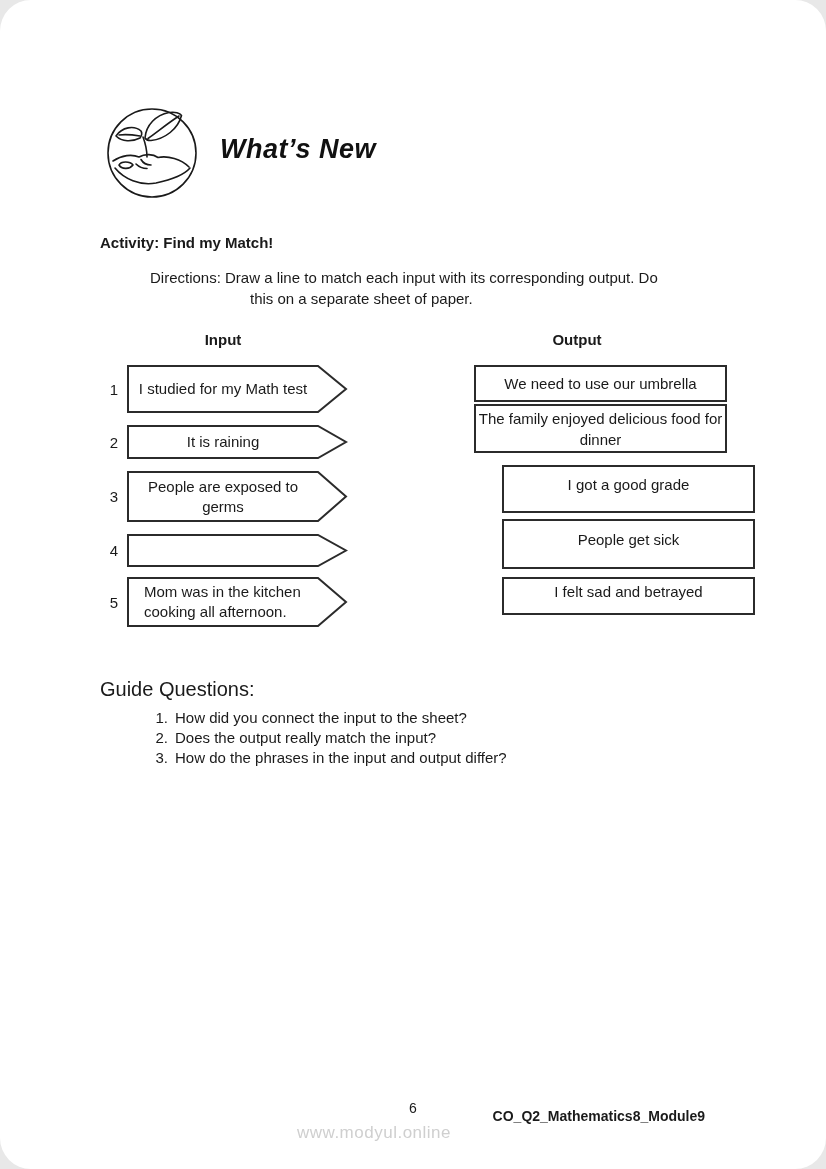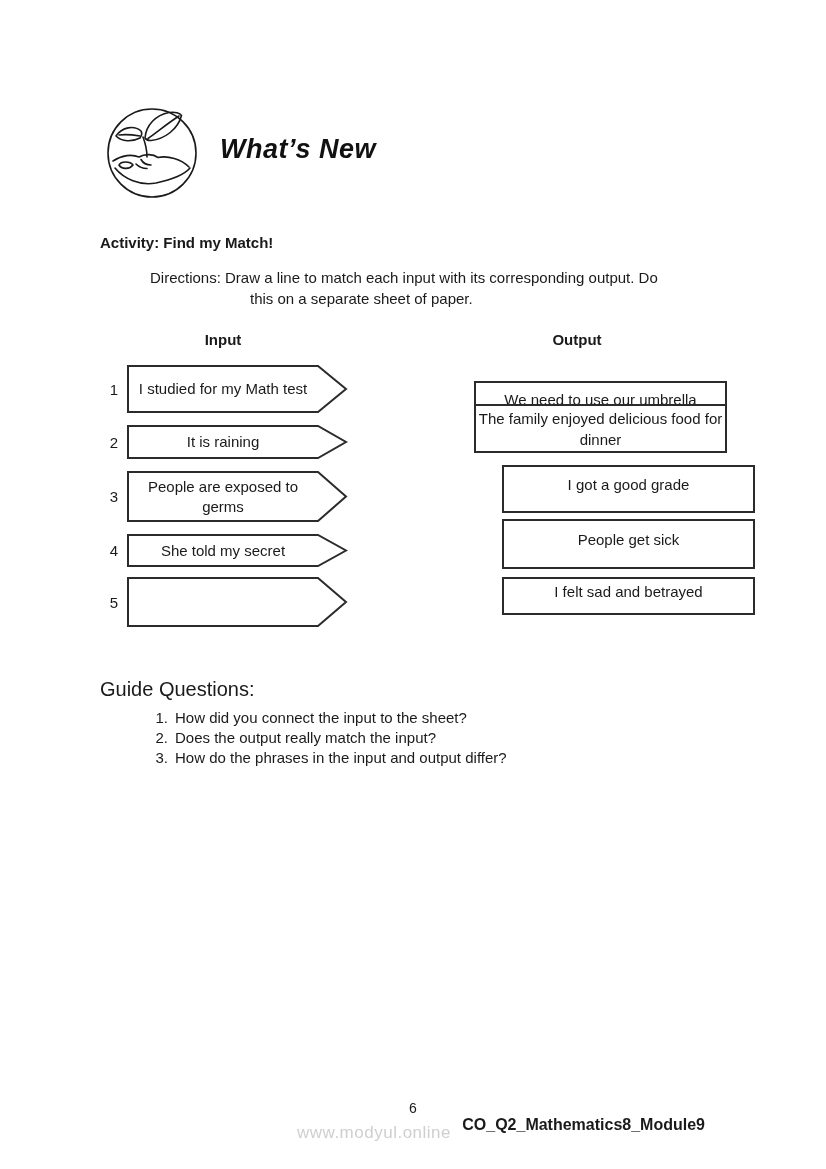--- a/index.html
+++ b/index.html
@@ -5,20 +5,21 @@
   * { margin: 0; padding: 0; box-sizing: border-box; }
   html, body { background: #e8e8e8; }
   body { font-family: "Liberation Sans", "DejaVu Sans", sans-serif; }
   .page {
     position: relative;
     width: 826px; height: 1169px;
     background: #ffffff;
     margin: 0 auto;
     overflow: hidden;
     color: #1a1a1a;
+    border-radius: 31px;
   }
   .abs { position: absolute; }
 
   
   .logo { left: 106px; top: 107px; width: 92px; height: 92px; }
   .page-title {
     left: 220px; top: 134px;
     font-size: 27px; font-weight: bold; font-style: italic;
     letter-spacing: 0.5px; color: #111;
   }
@@ -58,21 +59,21 @@
   .out-box.nudge-up { padding-bottom: 10px; margin-left: 28px; }
 
   
   .guide-title { left: 100px; top: 678px; font-size: 20px; }
   .g-row { left: 148px; height: 20px; font-size: 15px; line-height: 20px; display: flex; }
   .g-num { width: 20px; text-align: right; }
   .g-text { margin-left: 7px; }
 
   
   .footer-page-num { left: 0; top: 1100px; width: 826px; text-align: center; font-size: 14px; }
-  .footer-code { right: 121px; top: 1108px; font-size: 16px; font-weight: bold; margin-top: 8px; }
+  .footer-code { right: 121px; top: 1108px; font-size: 14px; font-weight: bold; }
   .watermark {
     left: 0; top: 1123px; width: 748px; text-align: center;
     font-size: 17px; color: #cfcfcf; letter-spacing: 0.5px;
   }
 
   svg .ln { fill: none; stroke: #1a1a1a; stroke-width: 1.6; stroke-linecap: round; stroke-linejoin: round; }
   .arrow-shape { fill: #ffffff; stroke: #2b2b2b; stroke-width: 2; stroke-linejoin: miter; }
 </style>
 </head>
 <body>
@@ -129,30 +130,30 @@
     <svg class="arrow-svg" width="221" height="51" viewBox="0 0 221 51">
       <polygon class="arrow-shape" points="1,1 191,1 219,25.5 191,50 1,50"></polygon>
     </svg>
     <div class="in-text">People are exposed to germs</div>
   </div>
   <div class="abs in-row" style="top:534px;height:33px">
     <div class="in-num">4</div>
     <svg class="arrow-svg" width="221" height="33" viewBox="0 0 221 33">
       <polygon class="arrow-shape" points="1,1 191,1 219,16.5 191,32 1,32"></polygon>
     </svg>
-    <div class="in-text">She told my secret</div>
   </div>
   <div class="abs in-row" style="top:577px;height:50px">
     <div class="in-num">5</div>
     <svg class="arrow-svg" width="221" height="50" viewBox="0 0 221 50">
       <polygon class="arrow-shape" points="1,1 191,1 219,25 191,49 1,49"></polygon>
     </svg>
+    <div class="in-text left-align">Mom was in the kitchen cooking all afternoon.</div>
   </div>
 
-  <div class="abs out-box" style="top:381px;height:37px">We need to use our umbrella</div>
+  <div class="abs out-box" style="top:365px;height:37px">We need to use our umbrella</div>
   <div class="abs out-box" style="top:404px;height:49px">The family enjoyed delicious food for dinner</div>
   <div class="abs out-box nudge-up" style="top:465px;height:48px">I got a good grade</div>
   <div class="abs out-box nudge-up" style="top:519px;height:50px">People get sick</div>
   <div class="abs out-box nudge-up" style="top:577px;height:38px">I felt sad and betrayed</div>
 
   <div class="abs guide-title">Guide Questions:</div>
   <div class="abs g-row" style="top:708px">
     <span class="g-num">1.</span>
     <span class="g-text">How did you connect the input to the sheet?</span>
   </div>

